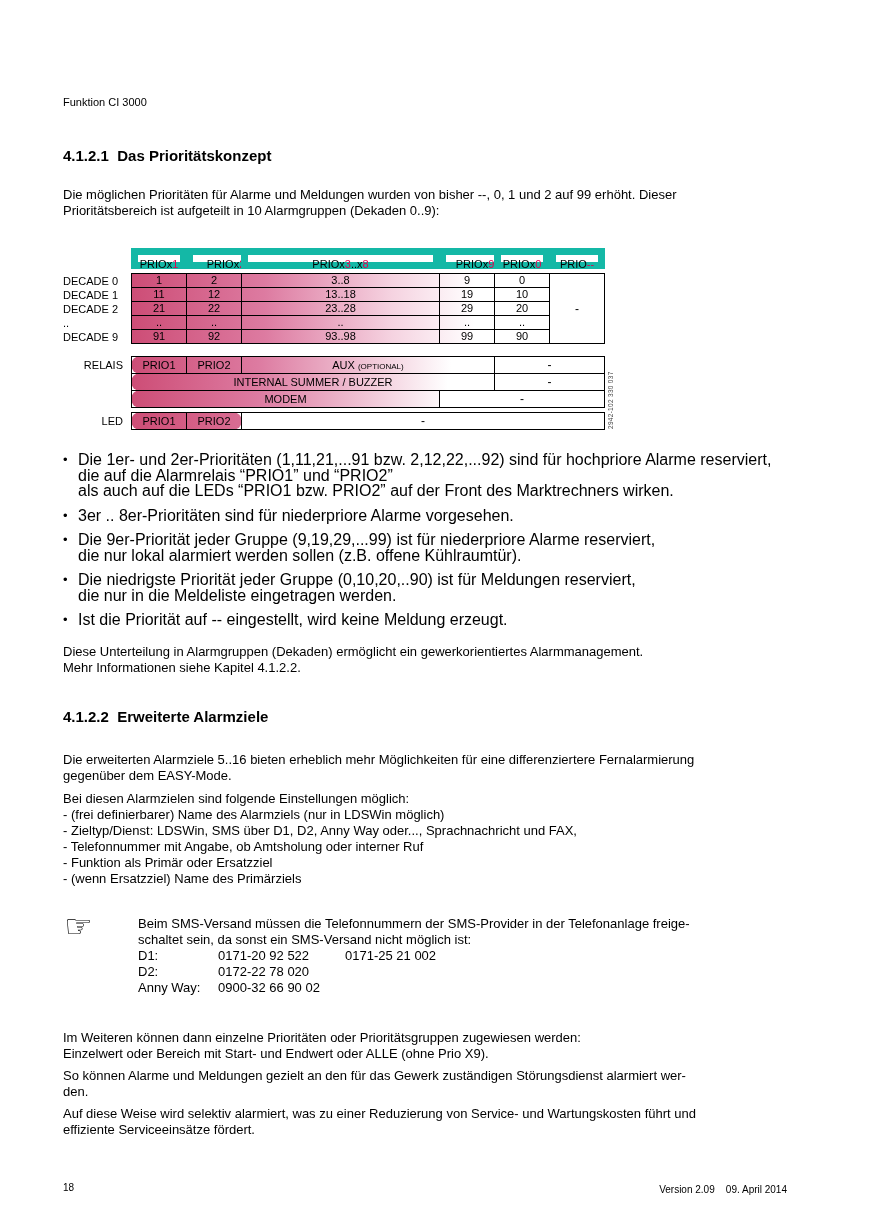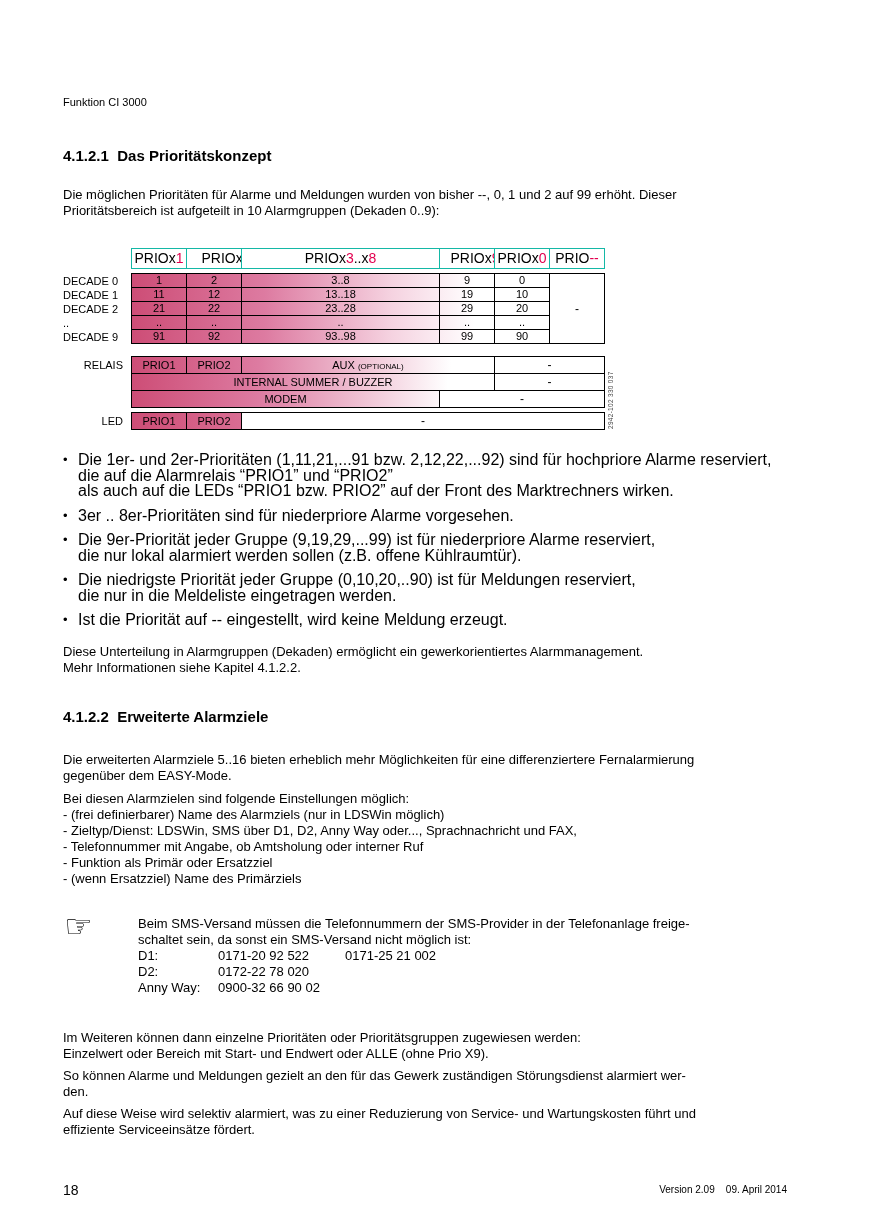--- a/index.html
+++ b/index.html
@@ -5,49 +5,49 @@
   * { margin:0; padding:0; box-sizing:border-box; }
   html,body { background:#ffffff; }
   .page {
     position:relative; width:870px; height:1230px; background:#fff;
     font-family:"Liberation Sans","DejaVu Sans",sans-serif; color:#000; overflow:hidden;
   }
   .abs { position:absolute; }
   .doc-header { font-size:11px; }
   .h1 { font-size:15px; font-weight:700; white-space:pre; }
   .body-text { font-size:13px; line-height:16px; white-space:pre-line; }
-  .footer-left { font-size:14px; }
+  .footer-left { font-size:10px; }
   .footer-right { font-size:10px; white-space:pre; }
 
   
   .table-wrap { left:63px; top:243px; width:560px; height:190px; }
   .tgrid { position:absolute; left:68px; top:0; width:490px; height:190px; }
 
   .dlabel { position:absolute; left:0; width:64px; font-size:11px; line-height:14px; }
   .dlabel.ra { text-align:right; padding-right:4px; }
 
-  .hcell { position:absolute; top:5px; height:21px; border:1px solid #14b8a6; background:#fff;
-           text-align:center; font-size:14px; line-height:19px; }
+  .hcell { position:absolute; top:5px; height:21px; border:7px solid #14b8a6; background:#fff;
+           text-align:center; font-size:11px; line-height:19px; }
   .hc1{left:0;width:56px}.hc2{left:55px;width:80px}.hc3{left:110px;width:199px}
   .hc4{left:308px;width:72px}.hc5{left:363px;width:56px}.hc6{left:418px;width:56px}
   .red { color:#e2004f; }
 
   .dblock { position:absolute; left:0; top:30px; width:419px; height:71px;
             background:linear-gradient(90deg,#cd4d76 0%,#dd7ba1 32%,#f5d2e0 62%,#ffffff 82%); }
   .dcell { position:absolute; height:15px; border:1px solid #000; text-align:center;
            font-size:11px; line-height:13px; }
   .c1{left:0;width:56px}.c2{left:55px;width:56px}.c3{left:110px;width:199px}
   .c4{left:308px;width:56px}.c5{left:363px;width:56px}
   .r0{top:0}.r1{top:14px}.r2{top:28px}.r3{top:42px}.r4{top:56px}
 
   .ddash { position:absolute; left:418px; top:30px; width:56px; height:71px;
            border:1px solid #000; background:#fff; display:flex; align-items:center;
            justify-content:center; font-size:12px; }
 
-  .rowwrap { position:absolute; height:18px; }
+  .rowwrap { position:absolute; height:18px;border-radius:9px; }
   .grad-long  { background:linear-gradient(90deg,#cd4d76 0%,#dd7ba1 35%,#ffffff 88%); }
   .grad-led   { background:linear-gradient(90deg,#cd4d76 0%,#d96d93 100%); }
   .rcell { position:absolute; top:0; height:18px; border:1px solid #000; text-align:center;
            font-size:11px; line-height:16px; }
   .rc1{left:0;width:56px}.rc2{left:55px;width:56px}
   .aux-small { font-size:8px; }
   .rowdash { position:absolute; height:18px; border:1px solid #000; background:#fff;
              text-align:center; font-size:12px; line-height:16px; }
 
   .side-code { position:absolute; left:476px; top:104px; height:82px;

